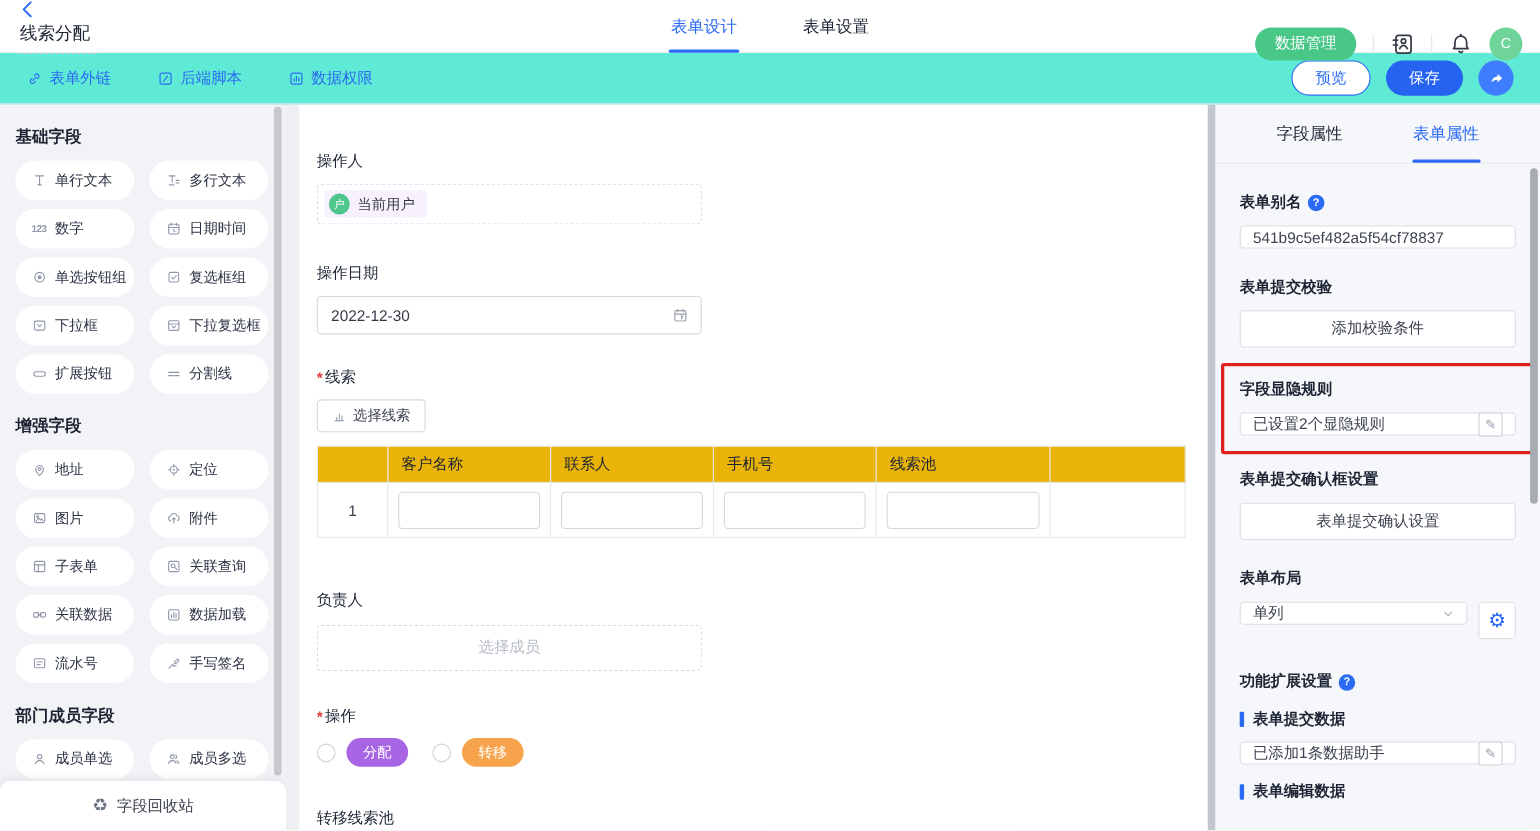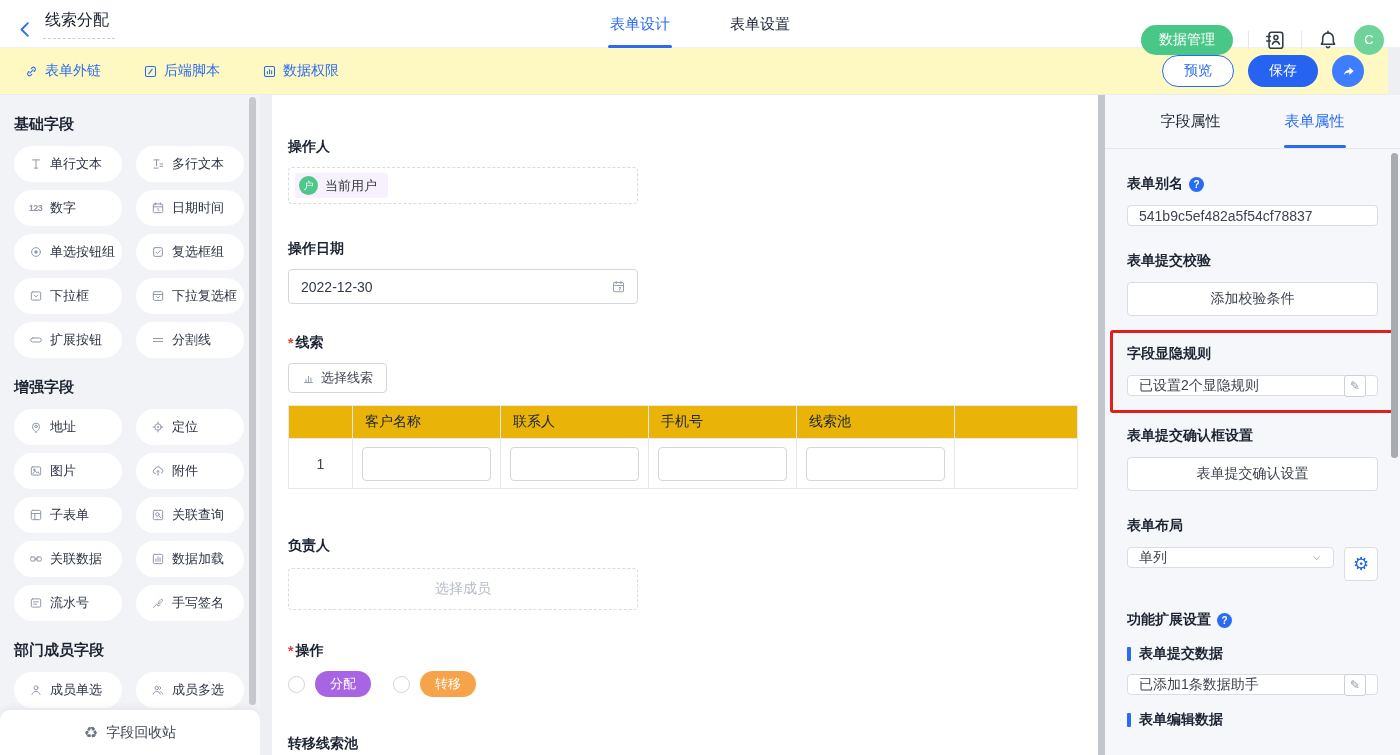--- a/index.html
+++ b/index.html
@@ -4,35 +4,35 @@
 <style>
   * { box-sizing: border-box; margin: 0; padding: 0; }
   html,body { width:1400px; height:755px; }
   body { font-family:"Liberation Sans","DejaVu Sans",sans-serif; background:#edeff3; color:#1c2433; overflow:hidden; }
   .app { position:relative; width:1400px; height:755px; overflow:hidden; }
   .ic { display:inline-flex; align-items:center; justify-content:center; line-height:1; }
   .ic svg { display:block; }
 
   
   .topbar { position:absolute; top:0; left:0; right:0; height:48px; background:#fff; border-bottom:1px solid #f0f1f4; display:flex; align-items:center; padding:0 16px; z-index:5; }
-  .tb-left { display:flex; align-items:flex-end; }
+  .tb-left { display:flex; align-items:flex-start;flex-direction:column; }
   .back { color:#2b6bf3; font-size:19px; cursor:pointer; margin-right:8px; }
   .title { font-size:16px; color:#1c2433; border-bottom:1px dashed #c9cdd6; padding:2px 6px 7px 2px; }
   .tb-tabs { position:absolute; left:50%; transform:translateX(-50%); top:0; height:48px; display:flex; gap:60px; }
   .tb-tab { height:48px; display:flex; align-items:center; font-size:15px; color:#1c2433; cursor:pointer; position:relative; }
   .tb-tab.active { color:#2b6bf3; }
   .tb-tab.active::after { content:""; position:absolute; left:50%; transform:translateX(-50%); bottom:0; width:64px; height:3px; background:#2b6bf3; border-radius:2px; }
   .tb-right { margin-left:auto; display:flex; align-items:center; gap:15px;margin-top:32px; }
   .btn-data { height:30px; padding:0 18px; background:#49c787; color:#fff; font-size:14px; border:none; border-radius:15px; cursor:pointer; font-family:inherit; }
   .vdiv { width:1px; height:18px; background:#e4e6ea; }
   .top-ic { font-size:22px; color:#333a46; cursor:pointer; }
   .avatar { width:30px; height:30px; border-radius:50%; background:#6ed49a; color:#fff; font-size:13px; display:flex; align-items:center; justify-content:center; cursor:pointer; }
 
   
-  .subbar { position:absolute; top:48px; left:0; right:12px; height:47px; background:#fef9c3; border-bottom:1px solid #e9ebef; display:flex; align-items:center; padding:0 24px; z-index:4; }
+  .subbar { position:absolute; top:48px; left:0; right:0; height:47px; background:#5eead4; border-bottom:1px solid #e9ebef; display:flex; align-items:center; padding:0 24px; z-index:4; }
   .sb-links { display:flex; align-items:center; gap:42px; }
   .tb-link { display:flex; align-items:center; gap:6px; color:#2b6bf3; font-size:14px; cursor:pointer; text-decoration:none; }
   .tb-link .ic { font-size:15px; }
   .sb-right { margin-left:auto; display:flex; align-items:center; gap:14px; }
   .btn-preview { height:32px; padding:0 21px; background:#fff; border:1px solid #2b6bf3; color:#2b6bf3; font-size:14px; border-radius:16px; cursor:pointer; font-family:inherit; }
   .btn-save { height:32px; padding:0 21px; background:#2563f0; border:none; color:#fff; font-size:14px; border-radius:16px; cursor:pointer; font-family:inherit; }
   .btn-share { width:32px; height:32px; border-radius:50%; background:#3e7dfd; color:#fff; display:flex; align-items:center; justify-content:center; font-size:15px; cursor:pointer; border:none; }
 
   
   .main { position:absolute; top:95px; left:0; right:0; bottom:0; background:#edeff3; }
@@ -46,21 +46,21 @@
   .pill .ic { width:19px; font-size:14px; color:#8f97a8; margin-right:5px; flex:none; }
   .ic.num { font-size:9px; font-weight:700; letter-spacing:-0.5px; }
   .ghost-row { margin-top:8px; }
   .pill.ghost { height:36px; }
   .side-sb { position:absolute; right:4px; top:2px; bottom:50px; width:7px; background:#c6c8cd; border-radius:4px; }
   .side-footer { position:absolute; left:0; right:0; bottom:0; height:45px; background:#fff; border-radius:10px 10px 0 0; box-shadow:0 -2px 8px rgba(0,0,0,.06); display:flex; align-items:center; justify-content:center; gap:8px; font-size:14px; color:#3d4350; cursor:pointer; z-index:2; }
   .side-footer .ic { font-size:16px; color:#6b7280; }
 
   
   .canvas { position:absolute; left:272px; top:0; width:826px; bottom:0; background:#fff; overflow:hidden; padding:43px 20px 0 16px; }
-  .f-label { display:flex; align-items:center; font-size:14px; font-weight:700; color:#1c2433; margin-bottom:11px; }
+  .f-label { display:flex; align-items:center; font-size:14px; font-weight:400; color:#1c2433; margin-bottom:11px; }
   .req::before { content:"*"; color:#e23c39; margin-right:2px; font-weight:700; }
   .dashed-box { border:1px dashed #d8dbe2; border-radius:4px; background:#fff; }
   .op-box { width:350px; height:37px; display:flex; align-items:center; padding:0 6px; margin-bottom:36px; cursor:pointer; }
   .user-tag { display:inline-flex; align-items:center; gap:7px; background:#f7f0fd; border-radius:3px; padding:3px 11px 3px 4px; font-size:13px; color:#333a46; }
   .tag-avatar { width:19px; height:19px; border-radius:50%; background:#4fc68c; color:#fff; font-size:10px; display:flex; align-items:center; justify-content:center; }
   .text-input { width:350px; height:35px; border:1px solid #d4d7de; border-radius:4px; display:flex; align-items:center; padding:0 12px; font-size:14px; color:#333a46; position:relative; background:#fff; }
   .date-input { margin-bottom:30px; cursor:pointer; }
   .input-ic { position:absolute; right:11px; color:#9aa1ad; font-size:15px; }
   .lead-field { margin-bottom:48px; }
   .btn-lead { display:inline-flex; align-items:center; gap:6px; height:30px; border:1px solid #d4d7de; border-radius:4px; background:#fff; padding:0 13px; font-size:13px; color:#3d4350; cursor:pointer; margin-bottom:12px; font-family:inherit; }

